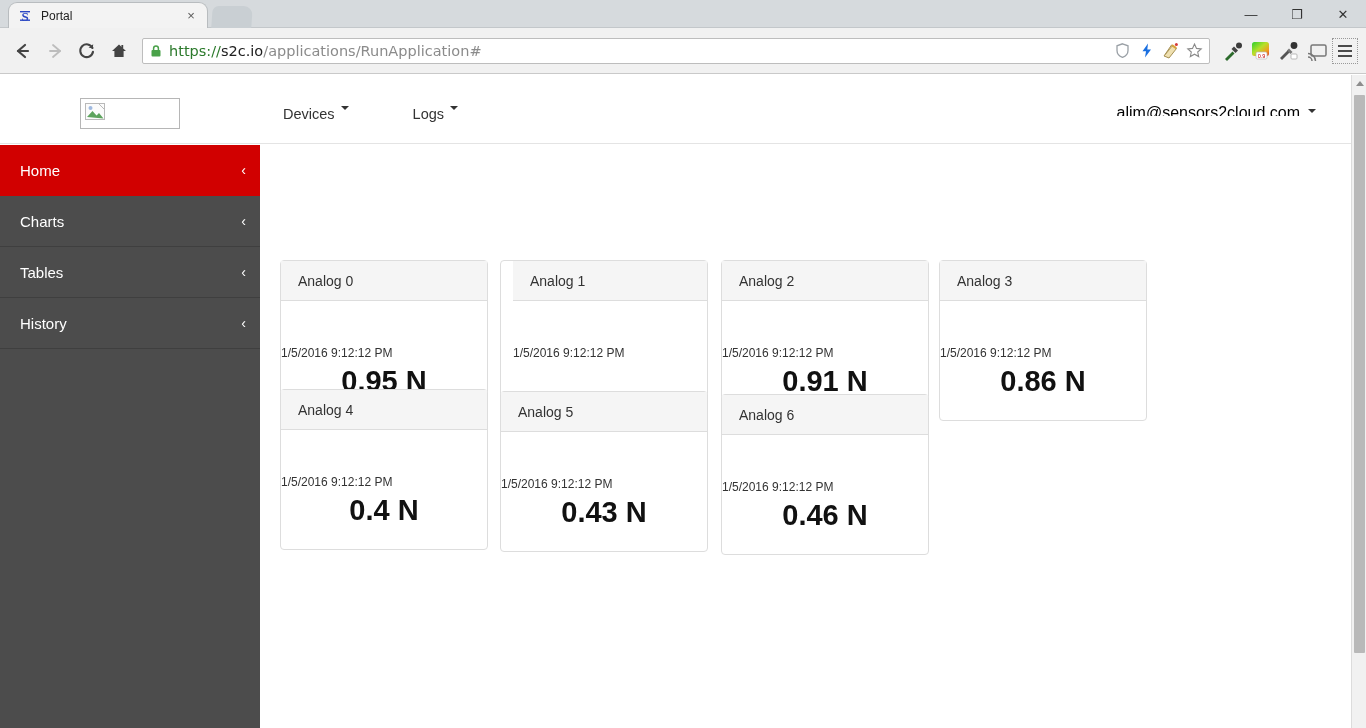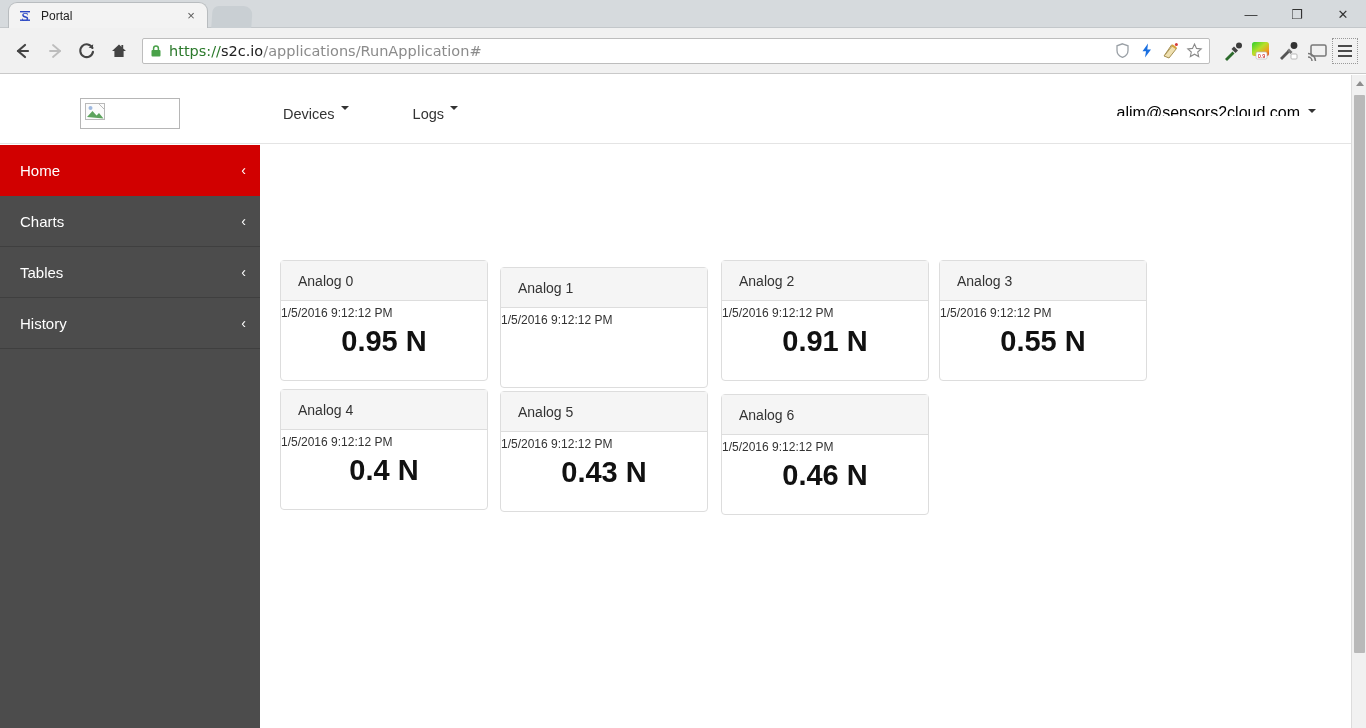--- a/index.html
+++ b/index.html
@@ -134,21 +134,21 @@
   }
   .card {
     position: absolute; width: 208px; background: #fff;
     border: 1px solid #dddddd; border-radius: 4px;
   }
   .card-head {
     height: 40px; background: #f5f5f5; border-bottom: 1px solid #dddddd;
     display: flex; align-items: center; padding: 0 17px;
     font-size: 14px; color: #333;
   }
-  .card-body { padding: 0; height: 79px; position: relative; }
+  .card-body { padding: 0; height: 79px; position: relative; margin-top: 40px; }
   .card-time {
     position: absolute; left: 0px; top: 5px; font-size: 12px; color: #333;
     font-family: "Liberation Sans", sans-serif;
   }
   .card-value {
     position: absolute; left: 0; right: 0; top: 24px; text-align: center;
     font-size: 29px; font-weight: bold; color: #111;
   }
 
   
@@ -352,38 +352,38 @@
       </div>
 
       <div class="content" id="card-container">
           <div class="card" style="left: 20px; top: 115px;">
             <div class="card-head">Analog 0</div>
             <div class="card-body">
               <div class="card-time">1/5/2016 9:12:12 PM</div>
               <div class="card-value">0.95 N</div>
             </div>
           </div>
-          <div class="card" style="left: 240px; top: 122px;">
+          <div class="card" style="left: 240px; top: 115px; padding-left: 12px;">
             <div class="card-head">Analog 1</div>
             <div class="card-body">
               <div class="card-time">1/5/2016 9:12:12 PM</div>
             </div>
           </div>
           <div class="card" style="left: 461px; top: 115px;">
             <div class="card-head">Analog 2</div>
             <div class="card-body">
               <div class="card-time">1/5/2016 9:12:12 PM</div>
               <div class="card-value">0.91 N</div>
             </div>
           </div>
           <div class="card" style="left: 679px; top: 115px;">
             <div class="card-head">Analog 3</div>
             <div class="card-body">
               <div class="card-time">1/5/2016 9:12:12 PM</div>
-              <div class="card-value">0.55 N</div>
+              <div class="card-value">0.86 N</div>
             </div>
           </div>
           <div class="card" style="left: 20px; top: 244px;">
             <div class="card-head">Analog 4</div>
             <div class="card-body">
               <div class="card-time">1/5/2016 9:12:12 PM</div>
               <div class="card-value">0.4 N</div>
             </div>
           </div>
           <div class="card" style="left: 240px; top: 246px;">

